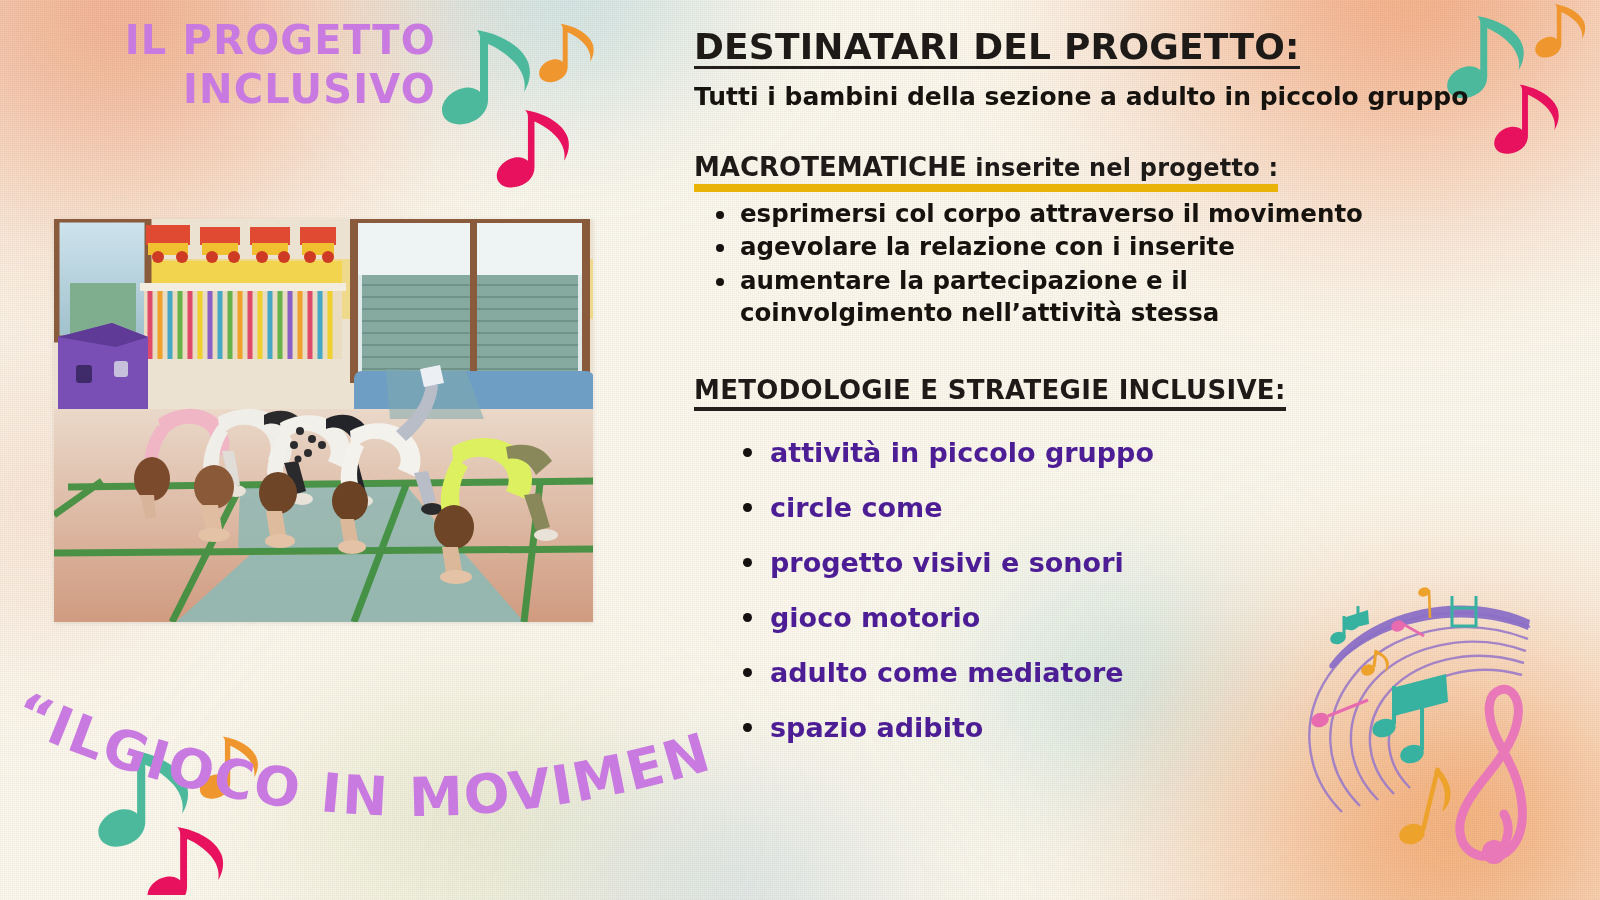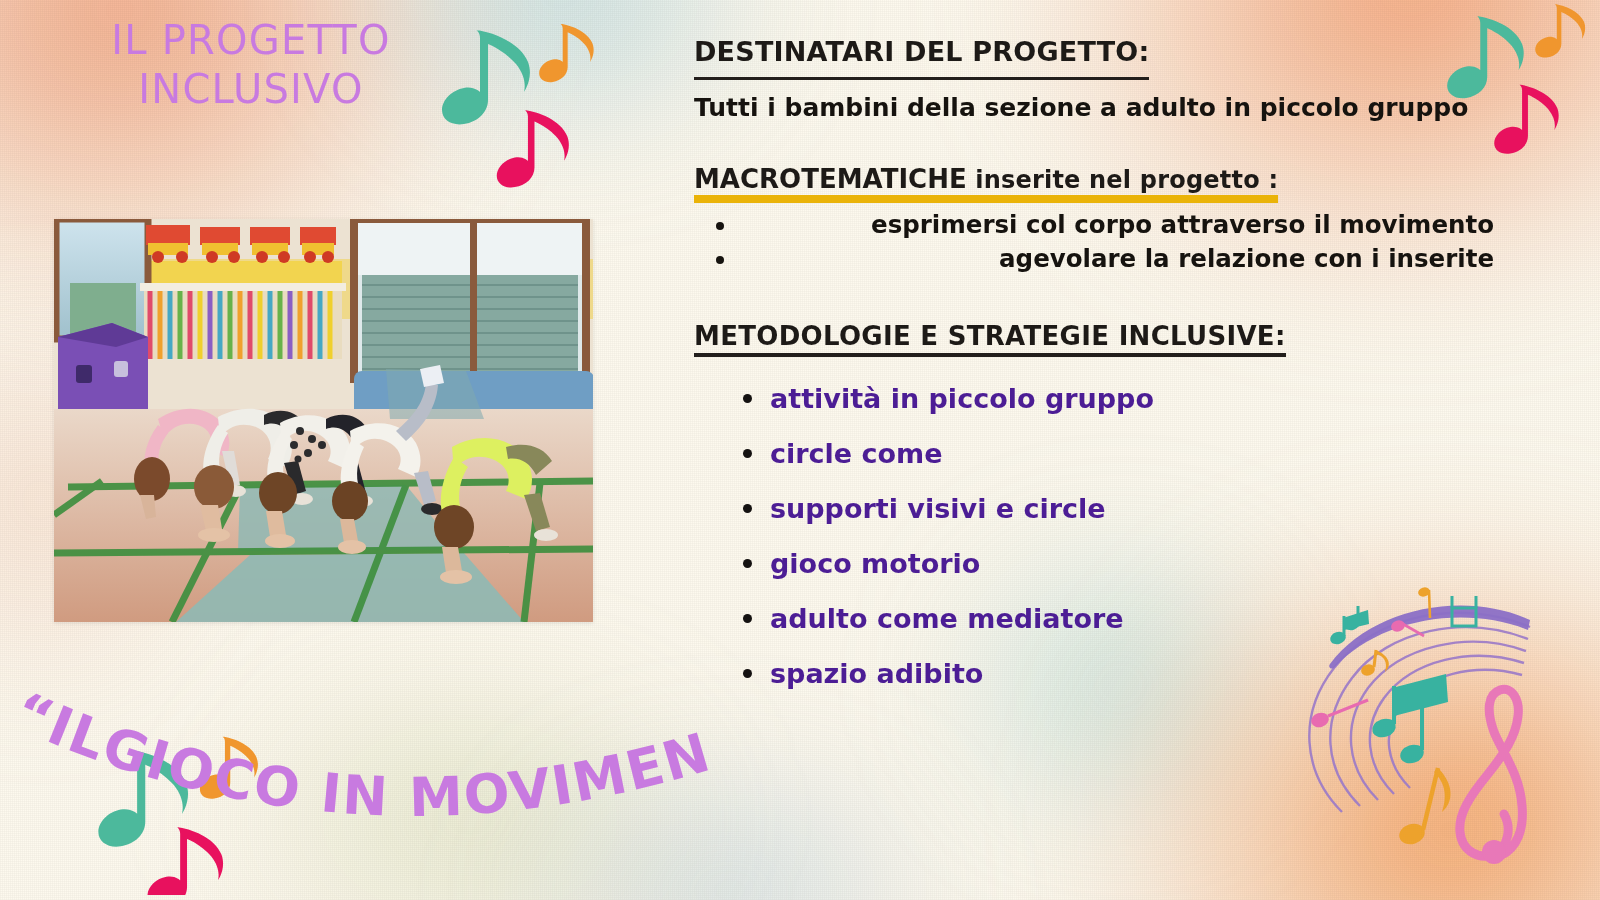--- a/index.html
+++ b/index.html
@@ -75,24 +75,24 @@
       repeating-linear-gradient(0deg, rgba(0,0,0,.5) 0 1px, rgba(255,255,255,0) 1px 2px),
       repeating-linear-gradient(90deg, rgba(0,0,0,.5) 0 1px, rgba(255,255,255,0) 1px 2px);
     mix-blend-mode: multiply;
   }
 
   
   .title-main {
     position: absolute;
     left: 66px; top: 16px;
     width: 370px;
-    text-align: center;
+    text-align: right;
     color: #c87ae0;
     font-family: "DejaVu Sans", sans-serif;
-    font-weight: 400;
+    font-weight: 700;
     font-size: 40px;
     line-height: 1.22;
     letter-spacing: 1.2px;
     text-transform: uppercase;
   }
   .title-main span { display: block; }
 
   
   .photo {
     position: absolute;
@@ -109,27 +109,26 @@
     position: absolute;
     left: 694px; top: 28px;
     width: 800px;
   }
   .hd {
     font-family: "DejaVu Sans", sans-serif;
     font-weight: 700;
     color: #1d1a17;
   }
   .h-destinatari {
-    font-size: 27px;
+    font-size: 36px;
     letter-spacing: .2px;
     line-height: 1.05;
     display: inline-block;
     border-bottom: 3px solid #231f1c;
-    padding-bottom: 11px;
-    margin-top: 10px;
+    padding-bottom: 0;
   }
   .body-destinatari {
     margin-top: 10px;
     font-size: 25px;
     font-weight: 700;
     line-height: 1.42;
     color: #16130f;
     width: 790px;
     position: relative;
     z-index: 5;
@@ -143,21 +142,20 @@
     padding-bottom: 2px;
   }
   .h-macro .lc {
     font-size: 24px;
     letter-spacing: .2px;
   }
   ul.bl {
     margin: 6px 0 0 0;
     padding-left: 46px;
     list-style: none;
-    text-align: right;
   }
   ul.bl li {
     position: relative;
     font-size: 24.5px;
     font-weight: 700;
     line-height: 1.30;
     color: #16130f;
     margin-bottom: 2px;
   }
   ul.bl li::before {
@@ -521,28 +519,29 @@
   <div class="col-right">
 
     <div class="hd h-destinatari">DESTINATARI DEL PROGETTO:</div>
     <div class="body-destinatari">Tutti i bambini della sezione a adulto in piccolo gruppo</div>
 
     <div class="hd h-macro"><span>MACROTEMATICHE</span><span class="lc">  inserite nel progetto :</span></div>
 
     <ul class="bl">
       <li>esprimersi col corpo attraverso il movimento</li>
       <li>agevolare la relazione con i inserite</li>
+      <li style="max-width:560px"> aumentare la partecipazione e il coinvolgimento nell’attività stessa</li>
     </ul>
 
     <div class="hd h-metodo">METODOLOGIE E STRATEGIE INCLUSIVE: </div>
 
     <ul class="bl2">
       <li>attività in piccolo gruppo</li>
       <li>circle come</li>
-      <li>supporti visivi e circle</li>
+      <li>progetto visivi e sonori</li>
       <li>gioco motorio</li>
       <li>adulto come mediatore</li>
       <li>spazio adibito</li>
     </ul>
   </div>
 
   <svg class="curved-title" viewBox="0 0 740 245" xmlns="http://www.w3.org/2000/svg">
     <defs>
       <path id="archPath" d="M10 70 Q 360 230 730 108" fill="none"></path>
     </defs>

